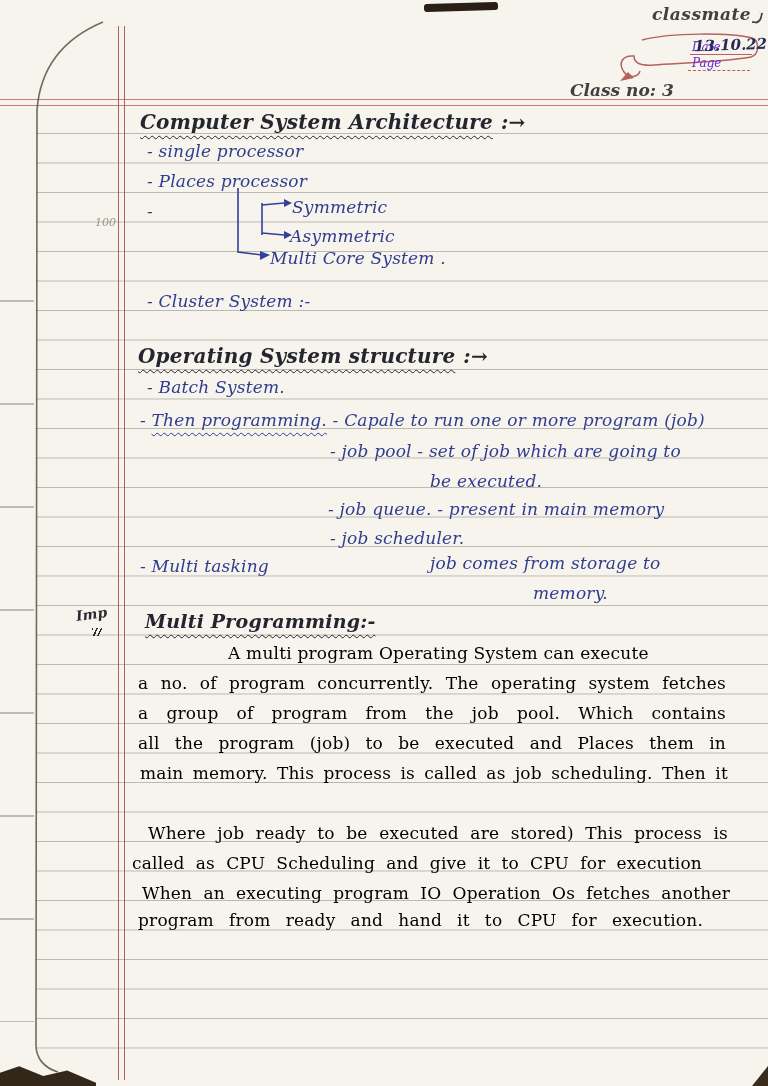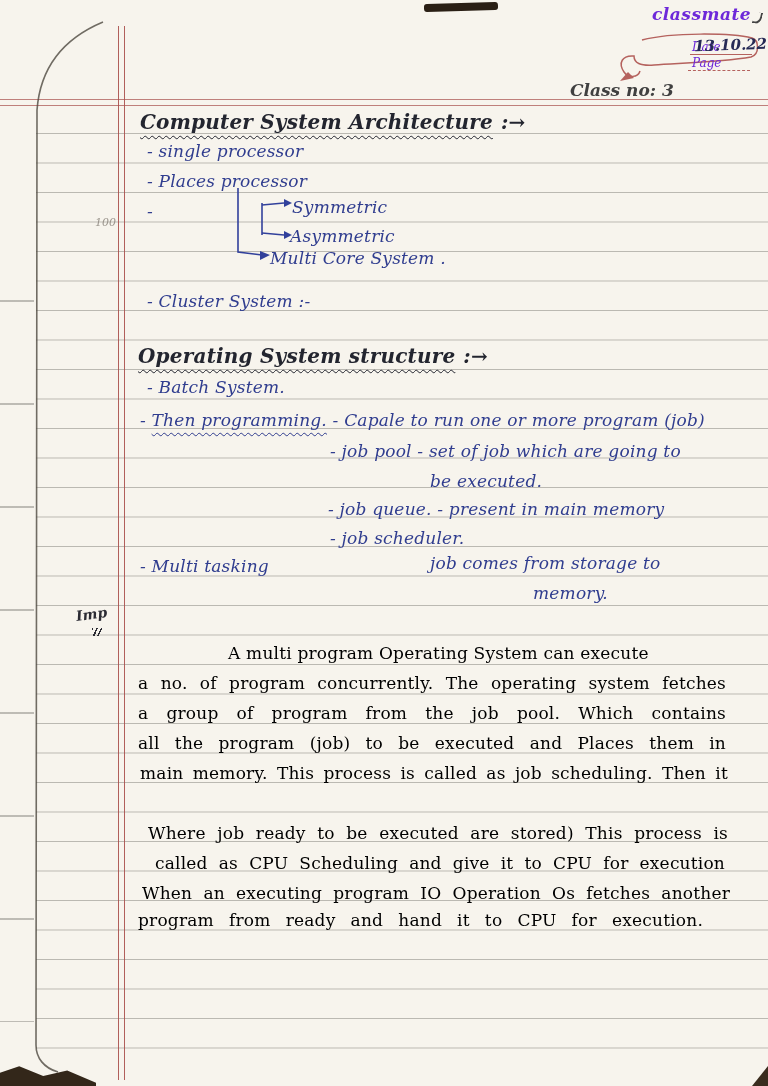--- a/index.html
+++ b/index.html
@@ -20,21 +20,21 @@
     opacity:.55;
   }
   .red-h{position:absolute; left:0; width:768px; height:1.4px; background:#b56a66; opacity:.85;}
   .red-v{position:absolute; top:26px; height:1054px; width:1.4px; background:#a84f4a; opacity:.9;}
   
   .hw{position:absolute; font-style:italic; color:#303d8f; font-size:17px; letter-spacing:.2px; white-space:nowrap;}
   .heading{font-size:20px; color:#23252f; font-weight:bold;}
   .wavy{text-decoration-line:underline; text-decoration-style:wavy; text-decoration-thickness:1px; text-underline-offset:6px;margin-top:16px;}
   .suffix{margin-left:8px; text-decoration:none; font-weight:bold;}
   .para-line{position:absolute; color:#000000; font-size:17px; letter-spacing:.2px; white-space:nowrap; text-align:justify; text-align-last:justify; overflow:visible;}
-  .brand{position:absolute; left:652px; top:4px; font-size:17px; font-weight:bold; font-style:italic; color:#6d28d9; letter-spacing:.5px;}
+  .brand{position:absolute; left:652px; top:4px; font-size:17px; font-weight:bold; font-style:italic; color:#404040; letter-spacing:.5px;}
   .banner-label{position:absolute; font-size:12px; color:#6d28d9; font-style:italic;margin-left:32px;}
   .banner-line{position:absolute; height:1px; background:#b5625e;}
   .banner-line.dashed{background:none; border-bottom:1px dashed #b5625e;}
   .date-value{position:absolute; font-size:15px; font-weight:bold; font-style:italic; color:#262a55; transform:rotate(-2deg);}
   .classno{position:absolute; left:570px; top:80px; font-size:17px; font-weight:bold; font-style:italic; color:#404040;}
   .margin-mark{position:absolute; left:76px; top:606px; font-size:14px; font-weight:bold; font-style:italic; color:#2b2b33; transform:rotate(-8deg);}
   .margin-tick{position:absolute; left:92px; top:628px; width:10px; height:8px;
     background:repeating-linear-gradient(115deg,#2b2b33 0 1.5px, transparent 1.5px 4px);}
   .faint-num{position:absolute; left:95px; top:176px; font-size:11px; color:#9a948c; font-style:italic;margin-top:40px;}
   .smudge-top{position:absolute; left:424px; top:3px; width:74px; height:8px; background:#2a1f15; border-radius:3px; transform:rotate(-1.5deg);}
@@ -119,23 +119,26 @@
   <div class="hw" style="left:328px;top:499px">- job queue. - present in main memory</div>
   <div class="hw" style="left:330px;top:528px">- job scheduler.</div>
   <div class="hw" style="left:140px;top:556px">- Multi tasking</div>
   <div class="hw" style="left:430px;top:553px">job comes from storage to</div>
   <div class="hw" style="left:533px;top:583px">memory.</div>
 
   <div class="margin-mark">Imp</div>
   <div class="margin-tick"></div>
   <div class="faint-num">100</div>
 
+  <div class="hw heading" style="left:145px;top:610px;font-size:19px">
+    <span class="wavy">Multi Programming:-</span>
+  </div>
   <div class="para-line" style="left:228px;top:643px;width:400px">A multi program Operating System can execute</div>
   <div class="para-line" style="left:138px;top:673px;width:588px">a no. of program concurrently. The operating system fetches</div>
   <div class="para-line" style="left:138px;top:703px;width:588px">a group of program from the job pool. Which contains</div>
   <div class="para-line" style="left:138px;top:733px;width:588px">all the program (job) to be executed and Places them in</div>
   <div class="para-line" style="left:140px;top:763px;width:588px">main memory. This process is called as job scheduling. Then it</div>
   <div class="para-line" style="left:148px;top:823px;width:580px">Where job ready to be executed are stored) This process is</div>
-  <div class="para-line" style="left:155px;top:853px;width:570px">called as CPU Scheduling and give it to CPU for execution</div>
+  <div class="para-line" style="left:132px;top:853px;width:570px">called as CPU Scheduling and give it to CPU for execution</div>
   <div class="para-line" style="left:142px;top:883px;width:588px">When an executing program IO Operation Os fetches another</div>
   <div class="para-line" style="left:138px;top:910px;width:565px">program from ready and hand it to CPU for execution.</div>
 
 </div>
 
 </body></html>

